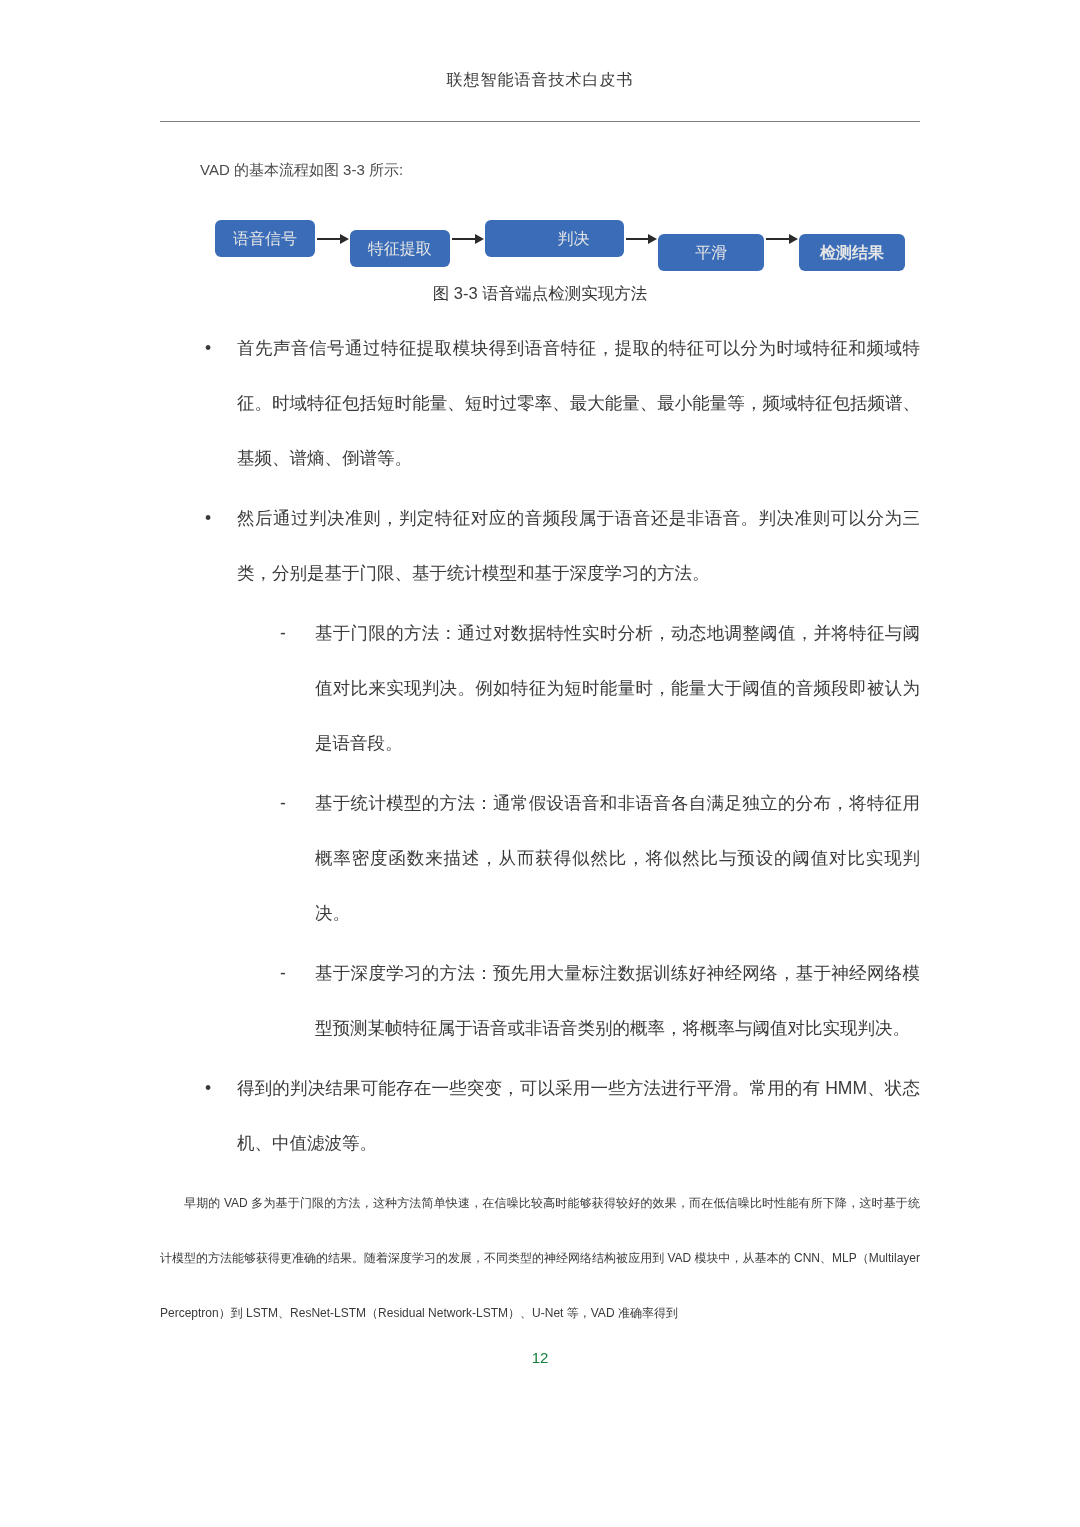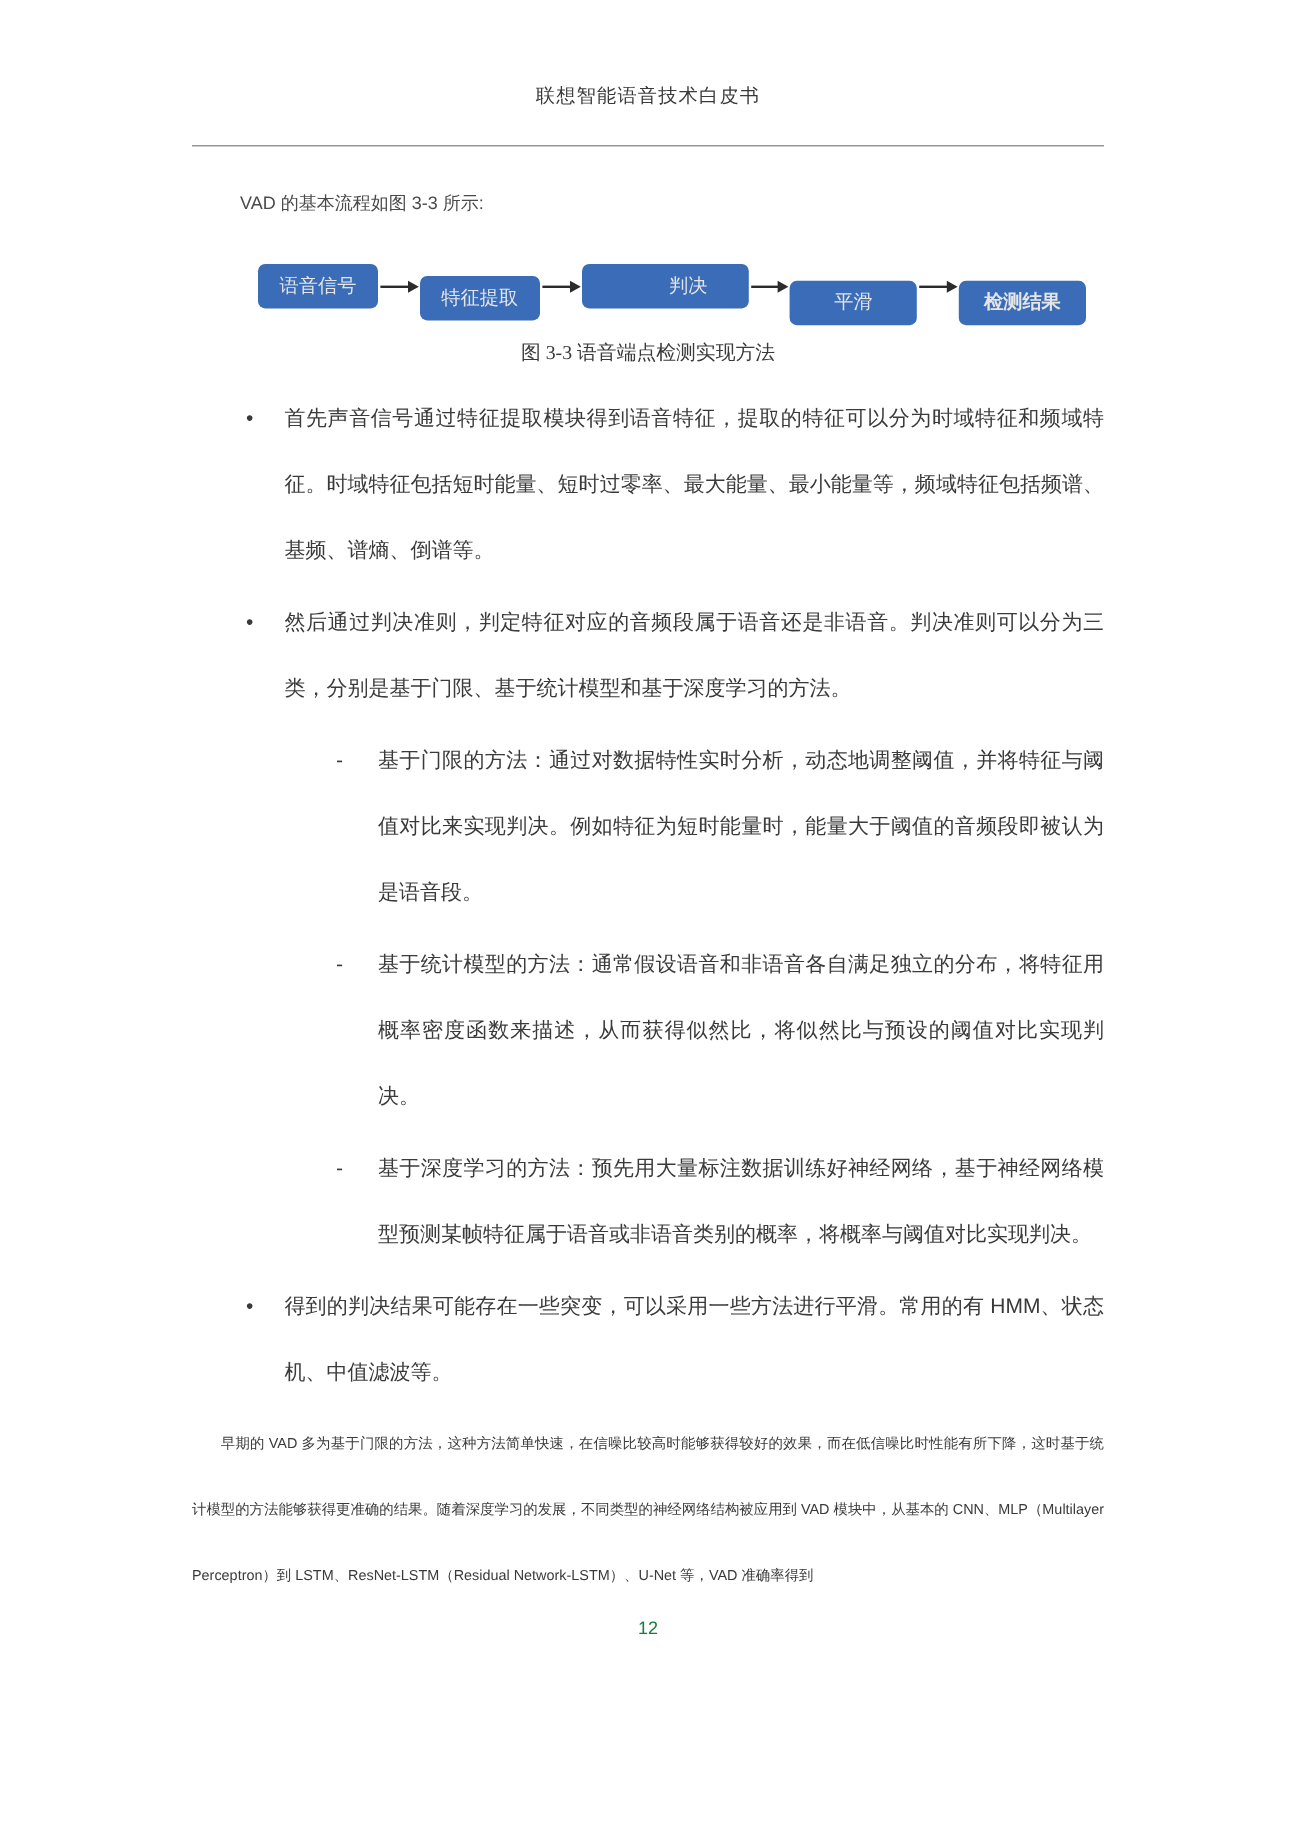--- a/index.html
+++ b/index.html
@@ -74,21 +74,20 @@
     height: 0;
     border-left: 9px solid #2b2b2b;
     border-top: 5px solid transparent;
     border-bottom: 5px solid transparent;
   }
   .caption {
     margin-top: 12px;
     text-align: center;
     font-size: 16.5px;
     color: #3a3a3a;
-    font-family: Liberation Serif, serif;
   }
   .bullets {
     margin-top: 16px;
   }
   .bullet {
     position: relative;
     text-align: justify;
     text-justify: inter-ideograph;
     font-size: 17.5px;
     line-height: 55px;

